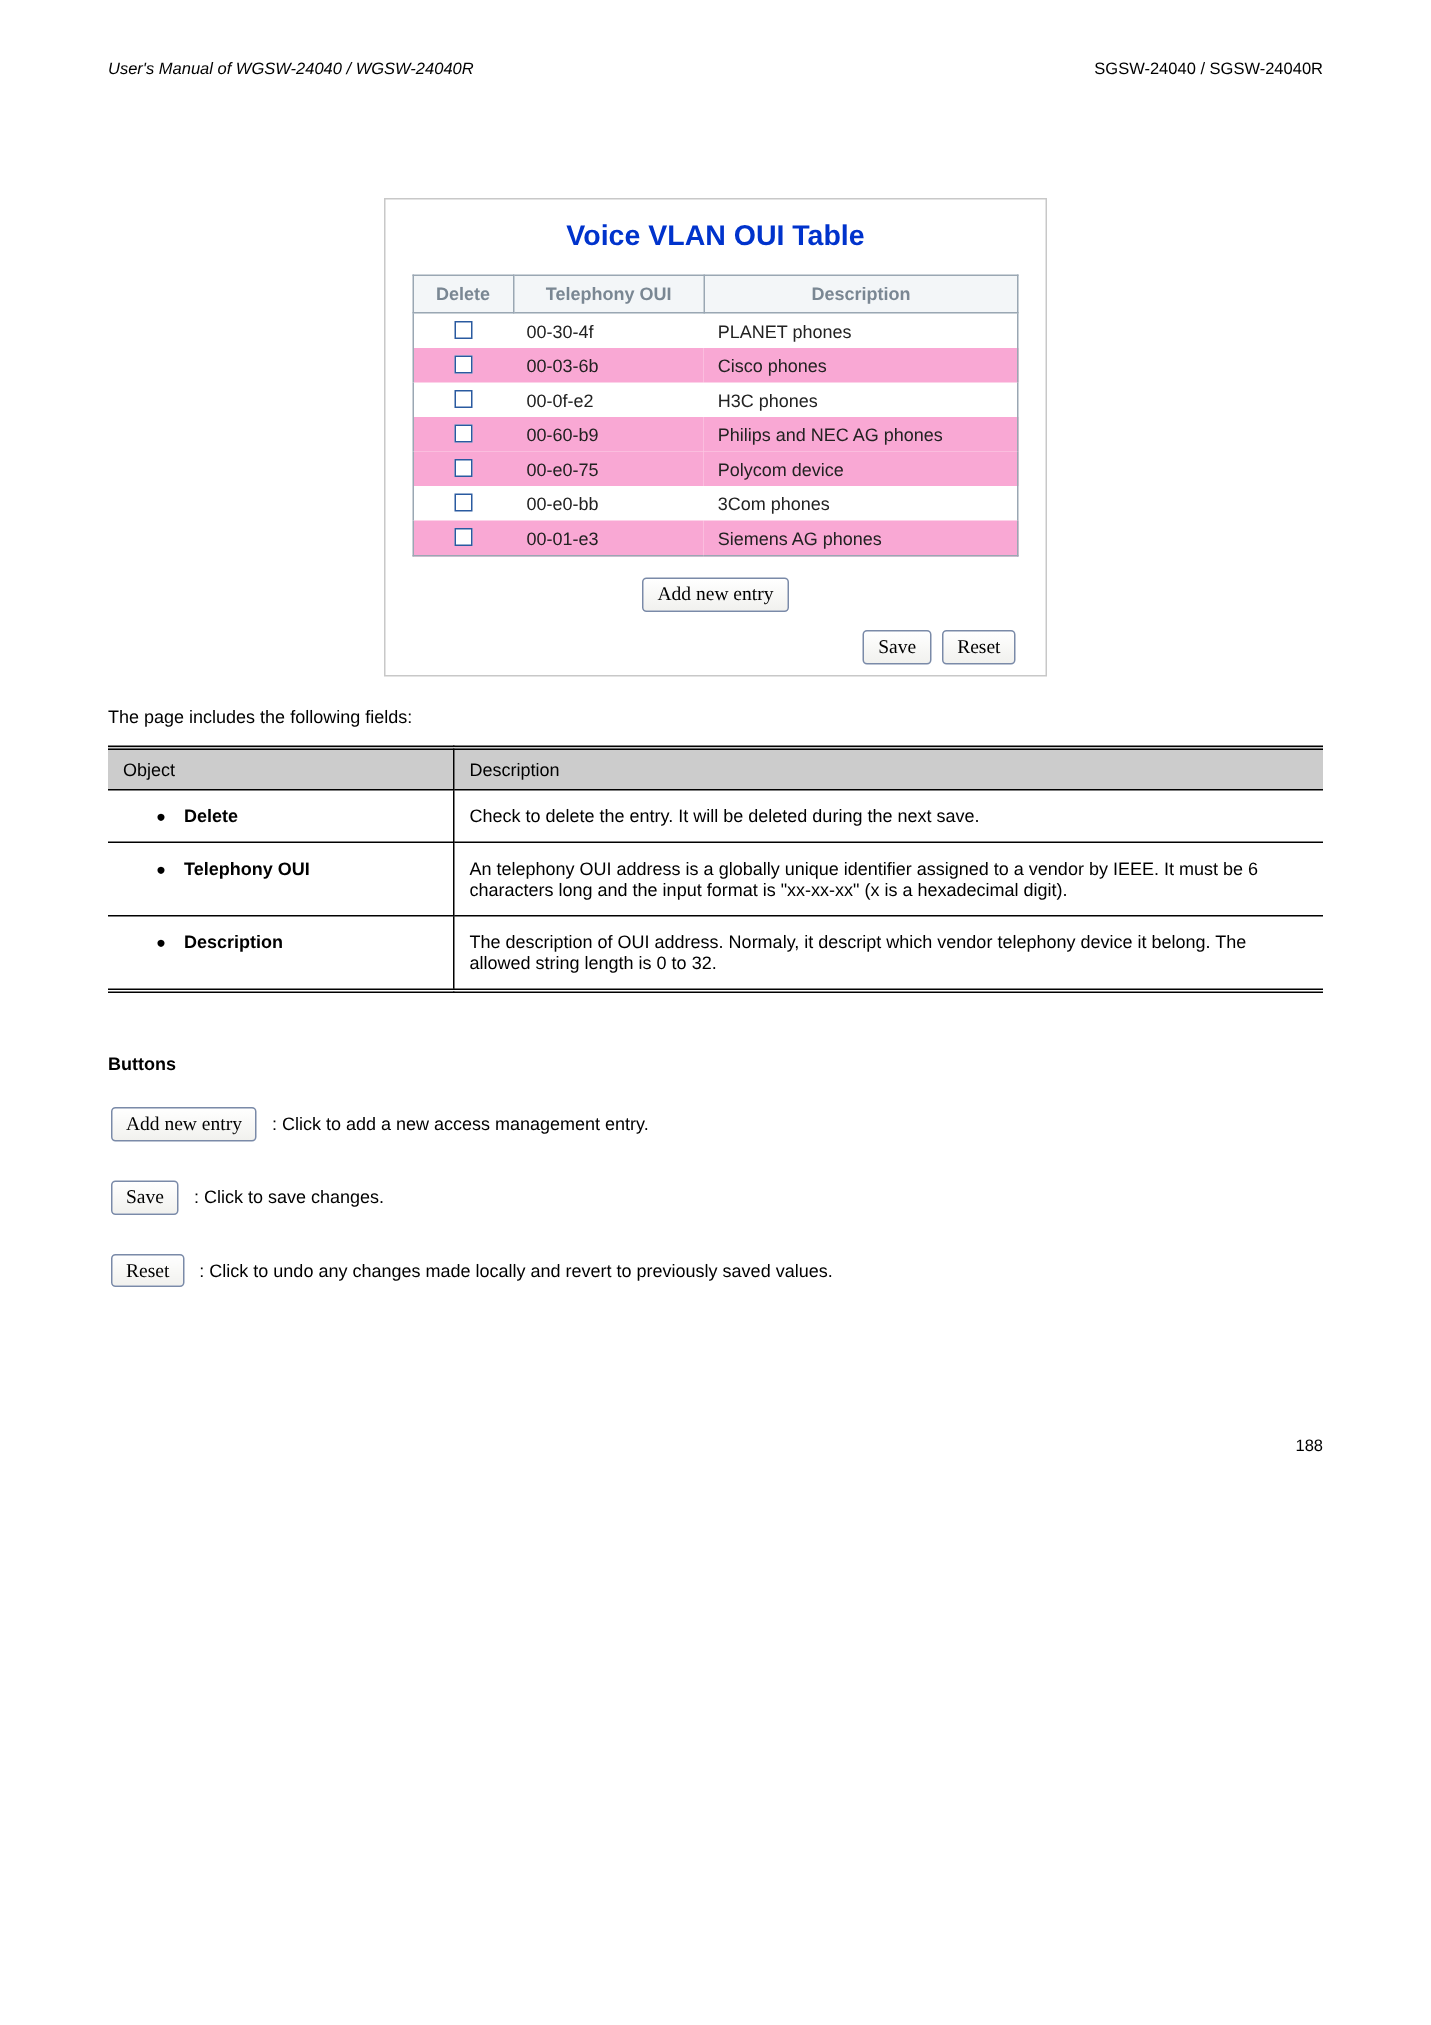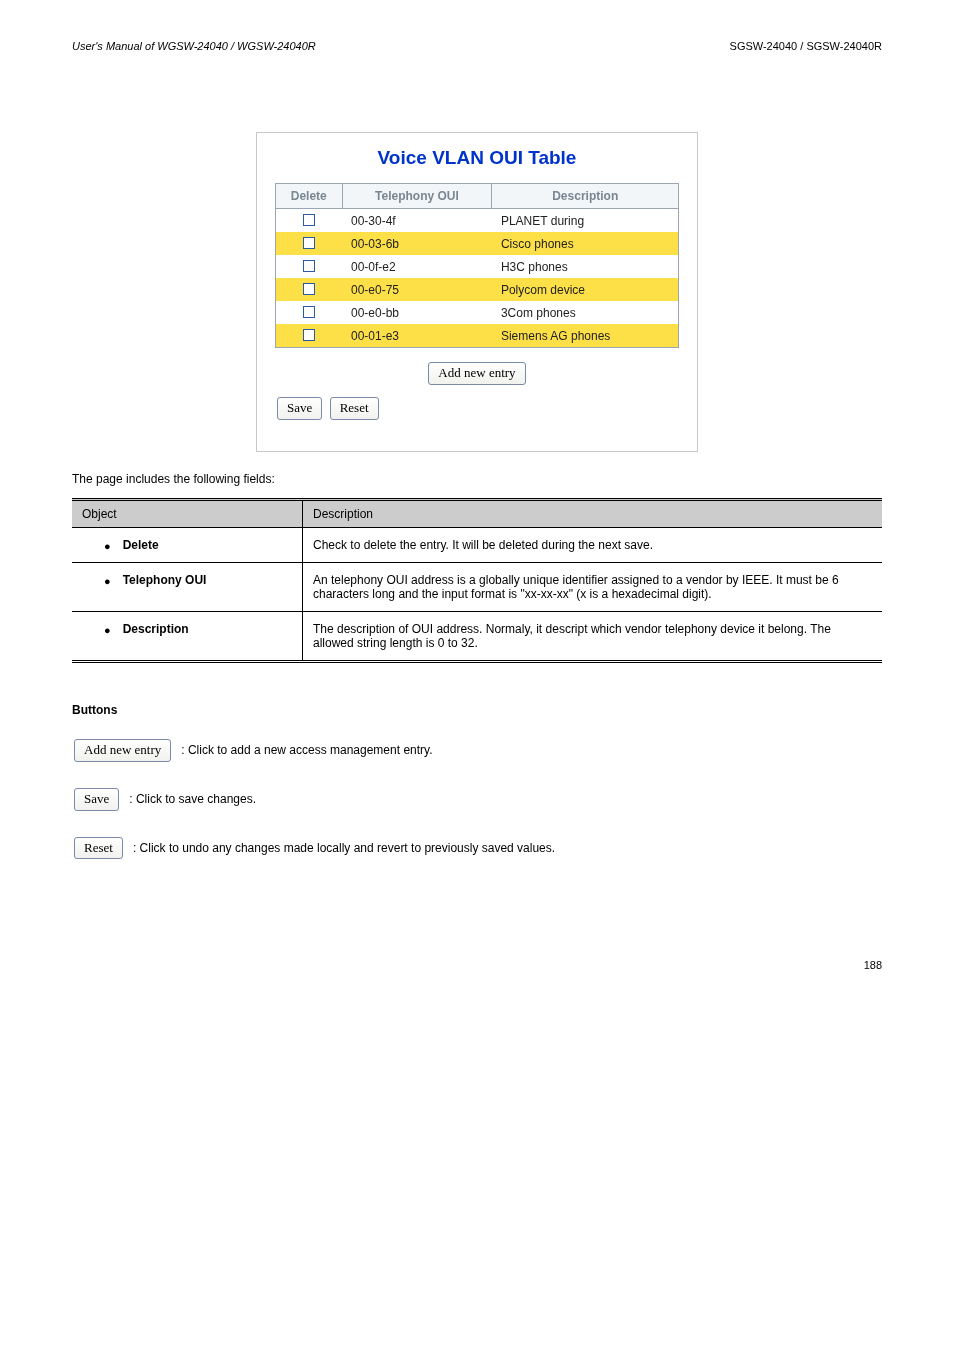--- a/index.html
+++ b/index.html
@@ -26,21 +26,21 @@
   }
   .header-right {}
   .figure-wrap {
     display: flex;
     justify-content: center;
     margin-bottom: 20px;
   }
   .oui-panel {
     border: 1px solid #c8c8c8;
     background: #fff;
-    padding: 14px 18px 31px 18px;
+    padding: 14px 18px 7px 18px;
     width: 404px;
   }
   .oui-title {
     text-align: center;
     color: #0033cc;
     font-weight: bold;
     font-size: 19px;
     font-family: Arial, sans-serif;
     margin-bottom: 14px;
   }
@@ -61,42 +61,42 @@
   }
   .oui-inner td {
     padding: 4px 9px;
     font-size: 12px;
     font-family: Arial, sans-serif;
     color: #222;
     border-bottom: 0;
     text-align: left;
   }
   .oui-inner tr.alt td {
-    background: #fde047;
+    background: #f9a8d4;
   }
   .oui-inner td.chk {
     text-align: center;
     width: 48px;
   }
   .chkbox {
     display: inline-block;
     width: 12px;
     height: 12px;
     background: #fff;
     border: 1px solid #2a5aa0;
     box-sizing: border-box;
     position: relative;
     top: 1px;
   }
   .oui-btnrow {
     text-align: center;
     margin-top: 14px;
   }
   .oui-btnrow2 {
-    text-align: left;
+    text-align: right;
     margin-top: 12px;
   }
   .win-btn {
     display: inline-block;
     border: 1px solid #7a8aa8;
     border-radius: 3px;
     background: linear-gradient(#ffffff, #f1f1ee);
     font-family: "Times New Roman", serif;
     font-size: 13px;
     padding: 2px 9px;
@@ -202,31 +202,36 @@
           <tr>
             <th>Delete</th>
             <th>Telephony OUI</th>
             <th>Description</th>
           </tr>
         </thead>
         <tbody>
           <tr>
             <td class="chk"><span class="chkbox"></span></td>
             <td>00-30-4f</td>
-            <td>PLANET during</td>
+            <td>PLANET phones</td>
           </tr>
           <tr class="alt">
             <td class="chk"><span class="chkbox"></span></td>
             <td>00-03-6b</td>
             <td>Cisco phones</td>
           </tr>
           <tr>
             <td class="chk"><span class="chkbox"></span></td>
             <td>00-0f-e2</td>
             <td>H3C phones</td>
+          </tr>
+          <tr class="alt">
+            <td class="chk"><span class="chkbox"></span></td>
+            <td>00-60-b9</td>
+            <td>Philips and NEC AG phones</td>
           </tr>
           <tr class="alt">
             <td class="chk"><span class="chkbox"></span></td>
             <td>00-e0-75</td>
             <td>Polycom device</td>
           </tr>
           <tr>
             <td class="chk"><span class="chkbox"></span></td>
             <td>00-e0-bb</td>
             <td>3Com phones</td>

